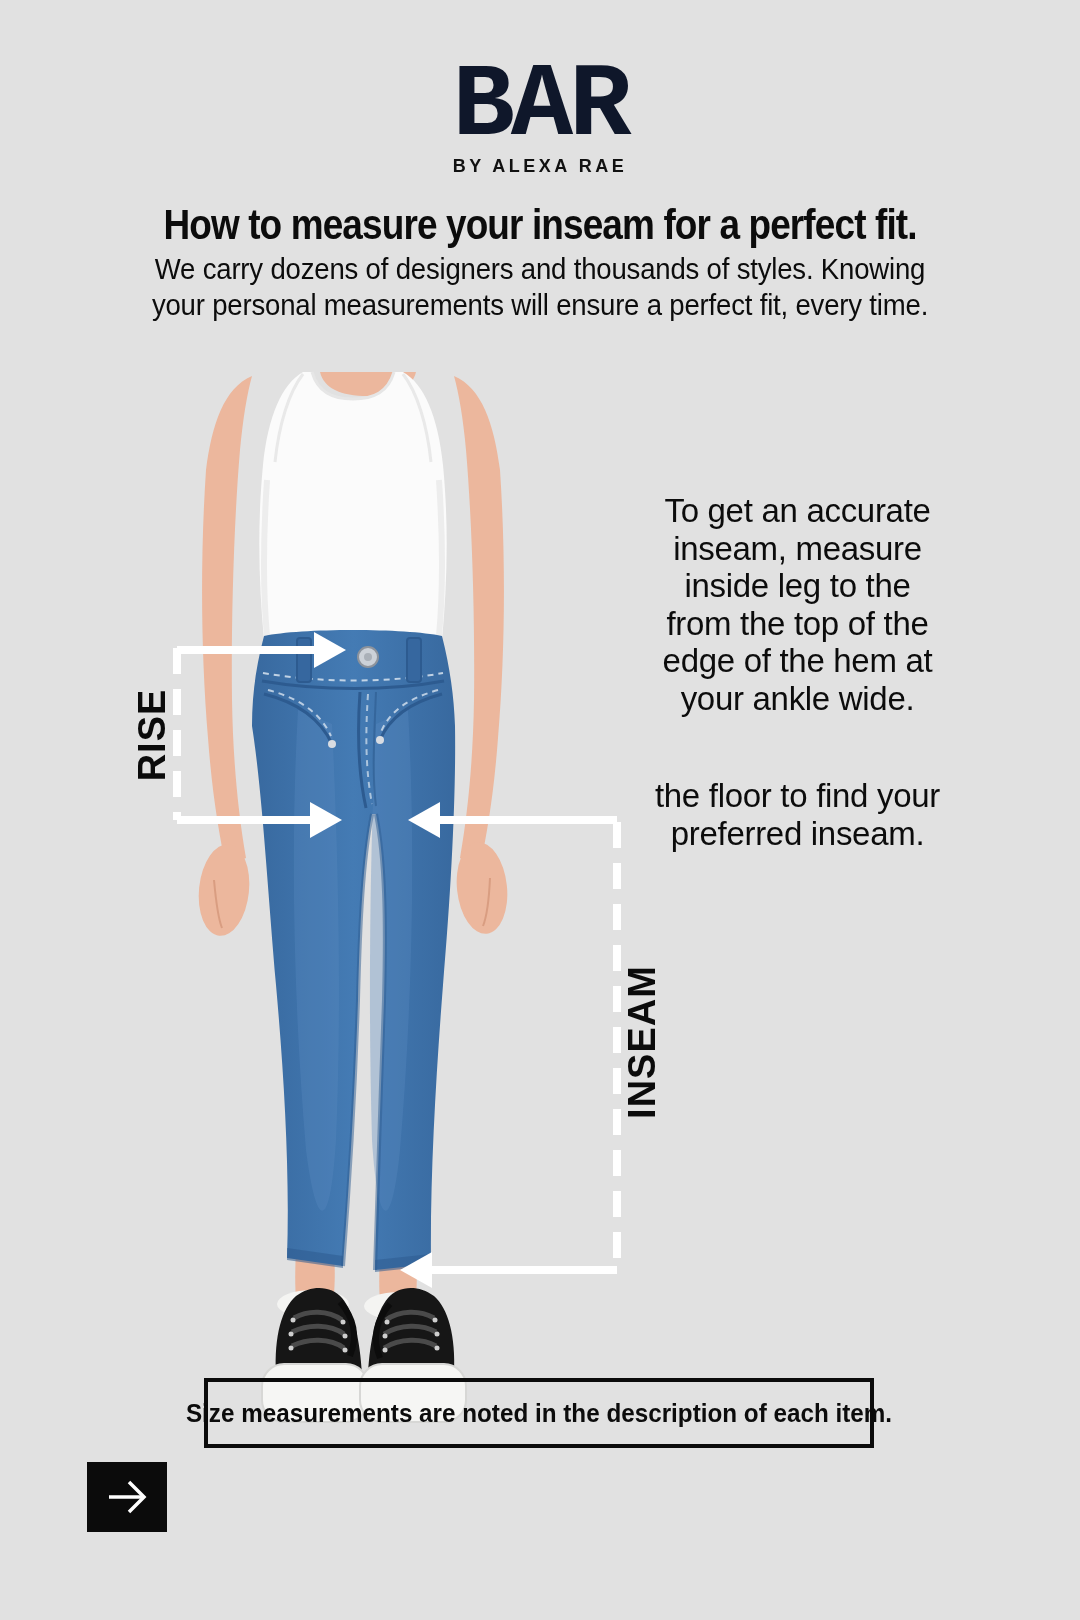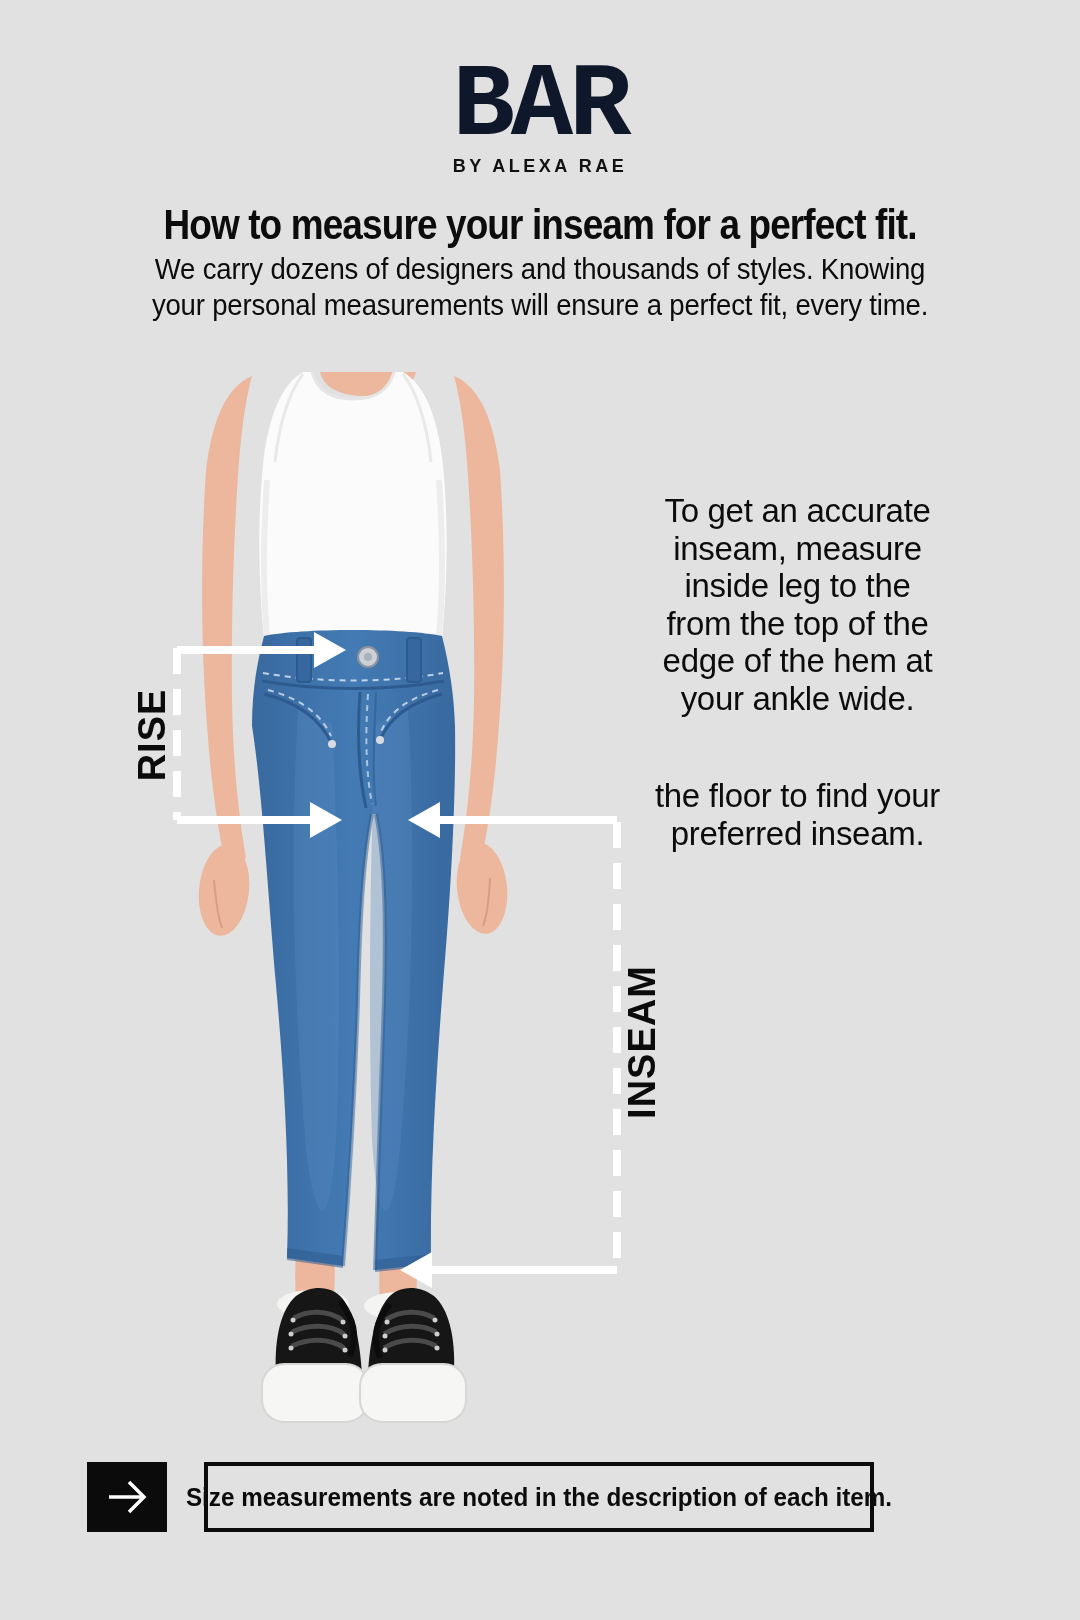--- a/index.html
+++ b/index.html
@@ -37,21 +37,21 @@
     font-weight:bold; font-size:38px; letter-spacing:1px; white-space:nowrap; color:#0b0b0b;
   }
   .rise   { left:152px; top:735px; }
   .inseam { left:642px; top:1042px; }
 
   .footer-arrow {
     left:87px; top:1462px; width:80px; height:70px; background:#0b0b0b;
     display:flex; align-items:center; justify-content:center;
   }
   .footer-box {
-    left:204px; top:1462px; width:670px; height:70px;
+    left:204px; top:1378px; width:670px; height:70px;
     border:4px solid #0b0b0b; box-sizing:border-box;
     display:flex; align-items:center; justify-content:center;
   }
   .footer-text {
     font-weight:bold; font-size:25px; white-space:nowrap;
     transform:scaleX(.97); transform-origin:50% 50%;
   }
   svg.fig { position:absolute; left:0; top:0; }
 </style>
 </head>

